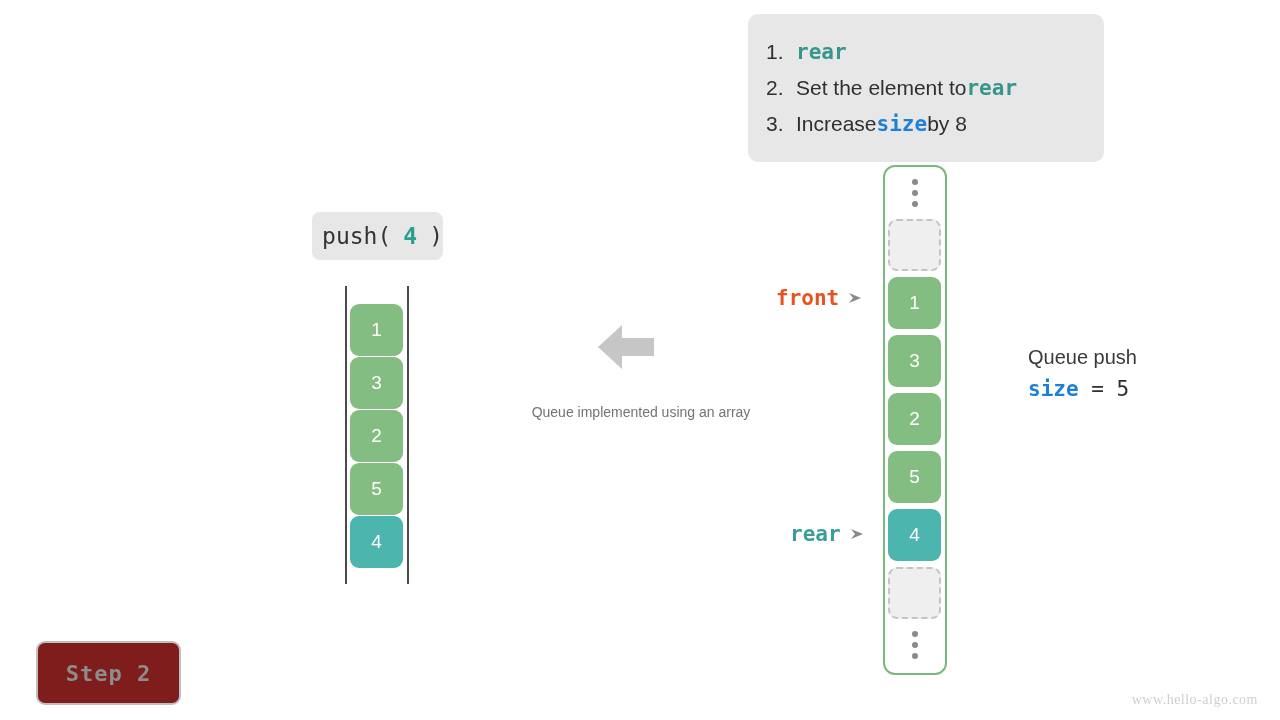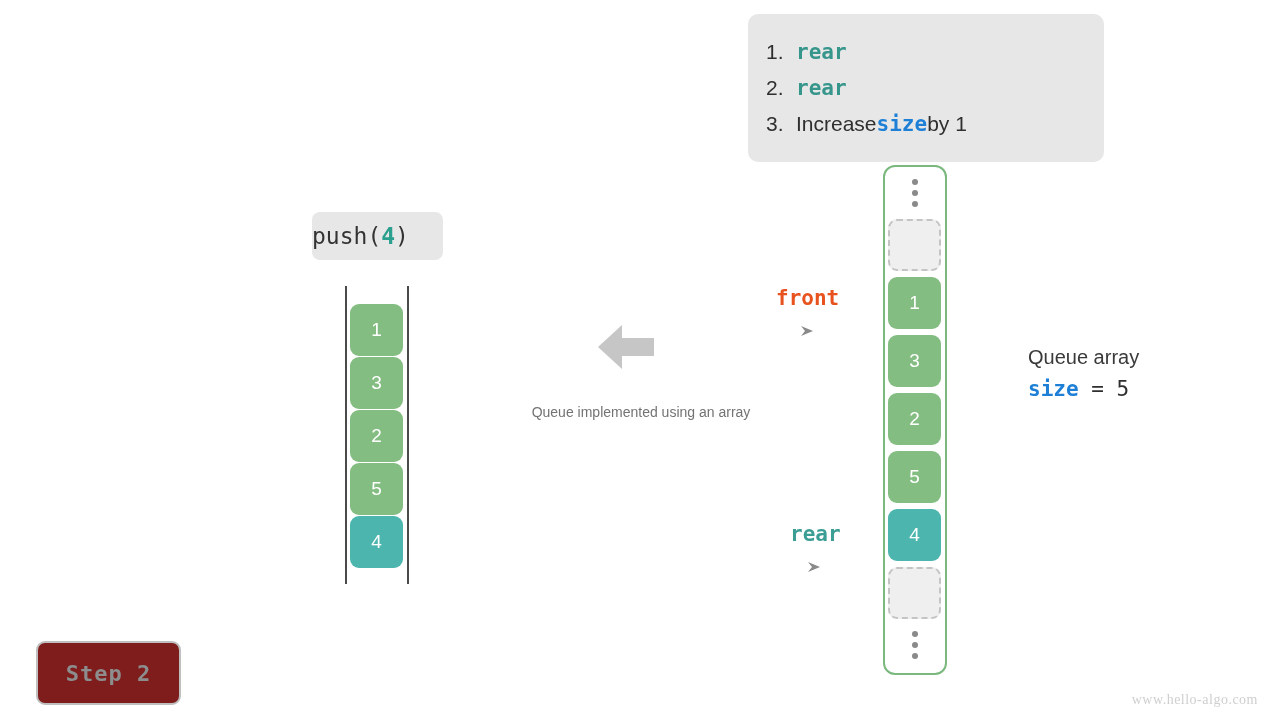--- a/index.html
+++ b/index.html
@@ -52,25 +52,26 @@
   #push-label {
     position: absolute;
     left: 312px;
     top: 212px;
     width: 131px;
     height: 48px;
     background: #e7e7e7;
     border-radius: 8px;
     display: flex;
     align-items: center;
-    justify-content: flex-start;
+    justify-content: flex-end;
     font-family: "DejaVu Sans Mono", "Liberation Mono", monospace;
     font-size: 23px;
     color: #333333;
     letter-spacing: 0px;
+    gap: 12px;
   }
   #push-label .arg { color: #2ba08f; font-weight: bold; }
 
   
   #left-array {
     position: absolute;
     left: 345px;
     top: 286px;
     width: 64px;
     height: 298px;
@@ -164,27 +165,26 @@
     width: 6px;
     height: 6px;
     border-radius: 50%;
     background: #8a8a8a;
   }
 
   
   .ptr {
     position: absolute;
     display: flex;
-    align-items: center;
+    align-items: flex-start;
     gap: 9px;
     font-family: "DejaVu Sans Mono", "Liberation Mono", monospace;
     font-size: 21px;
     font-weight: bold;
     white-space: nowrap;
-    flex-direction: column;
   }
   #ptr-front { left: 776px; top: 286px; color: #e8521e; }
   #ptr-rear  { left: 790px; top: 522px; color: #3b9e94; }
   .ptr-arrow { width: 16px; height: 14px; }
 
   
   #size-readout {
     position: absolute;
     left: 1028px;
     top: 342px;
@@ -240,28 +240,29 @@
 <body>
 
 <div id="instruction-panel">
   <div class="instr-row">
     <span class="instr-num">1.</span>
       <span class="mono kw-teal">rear</span>
       <span class="instr-text"></span>
   </div>
   <div class="instr-row">
     <span class="instr-num">2.</span>
+    <span class="instr-text">Set the element to </span>
       <span class="mono kw-teal">rear</span>
       <span class="instr-text"></span>
   </div>
   <div class="instr-row">
     <span class="instr-num">3.</span>
     <span class="instr-text">Increase </span>
       <span class="mono kw-blue">size</span>
-      <span class="instr-text"> by 1</span>
+      <span class="instr-text"> by 8</span>
   </div>
 </div>
 
 <div id="push-label">
   <span>push(</span>
     <span class="arg">4</span>
     <span>)</span>
 </div>
 
 <div id="left-array">
@@ -316,21 +317,21 @@
 <div class="ptr" id="ptr-rear">
   <span>rear</span>
   <span class="ptr-arrow">
     <svg width="16" height="14" viewBox="0 0 16 14">
         <path d="M1 2 L13 7 L1 12 L5 7 Z" fill="#8a8a8a"></path>
       </svg>
   </span>
 </div>
 
 <div id="size-readout">
-  <div id="size-title">Queue array</div>
+  <div id="size-title">Queue push</div>
   <div id="size-expr">
     <span class="var">size</span>
     <span>=</span>
     <span>5</span>
   </div>
 </div>
 
 <div id="step-badge">Step 2</div>
 
 <div id="watermark">www.hello-algo.com</div>

